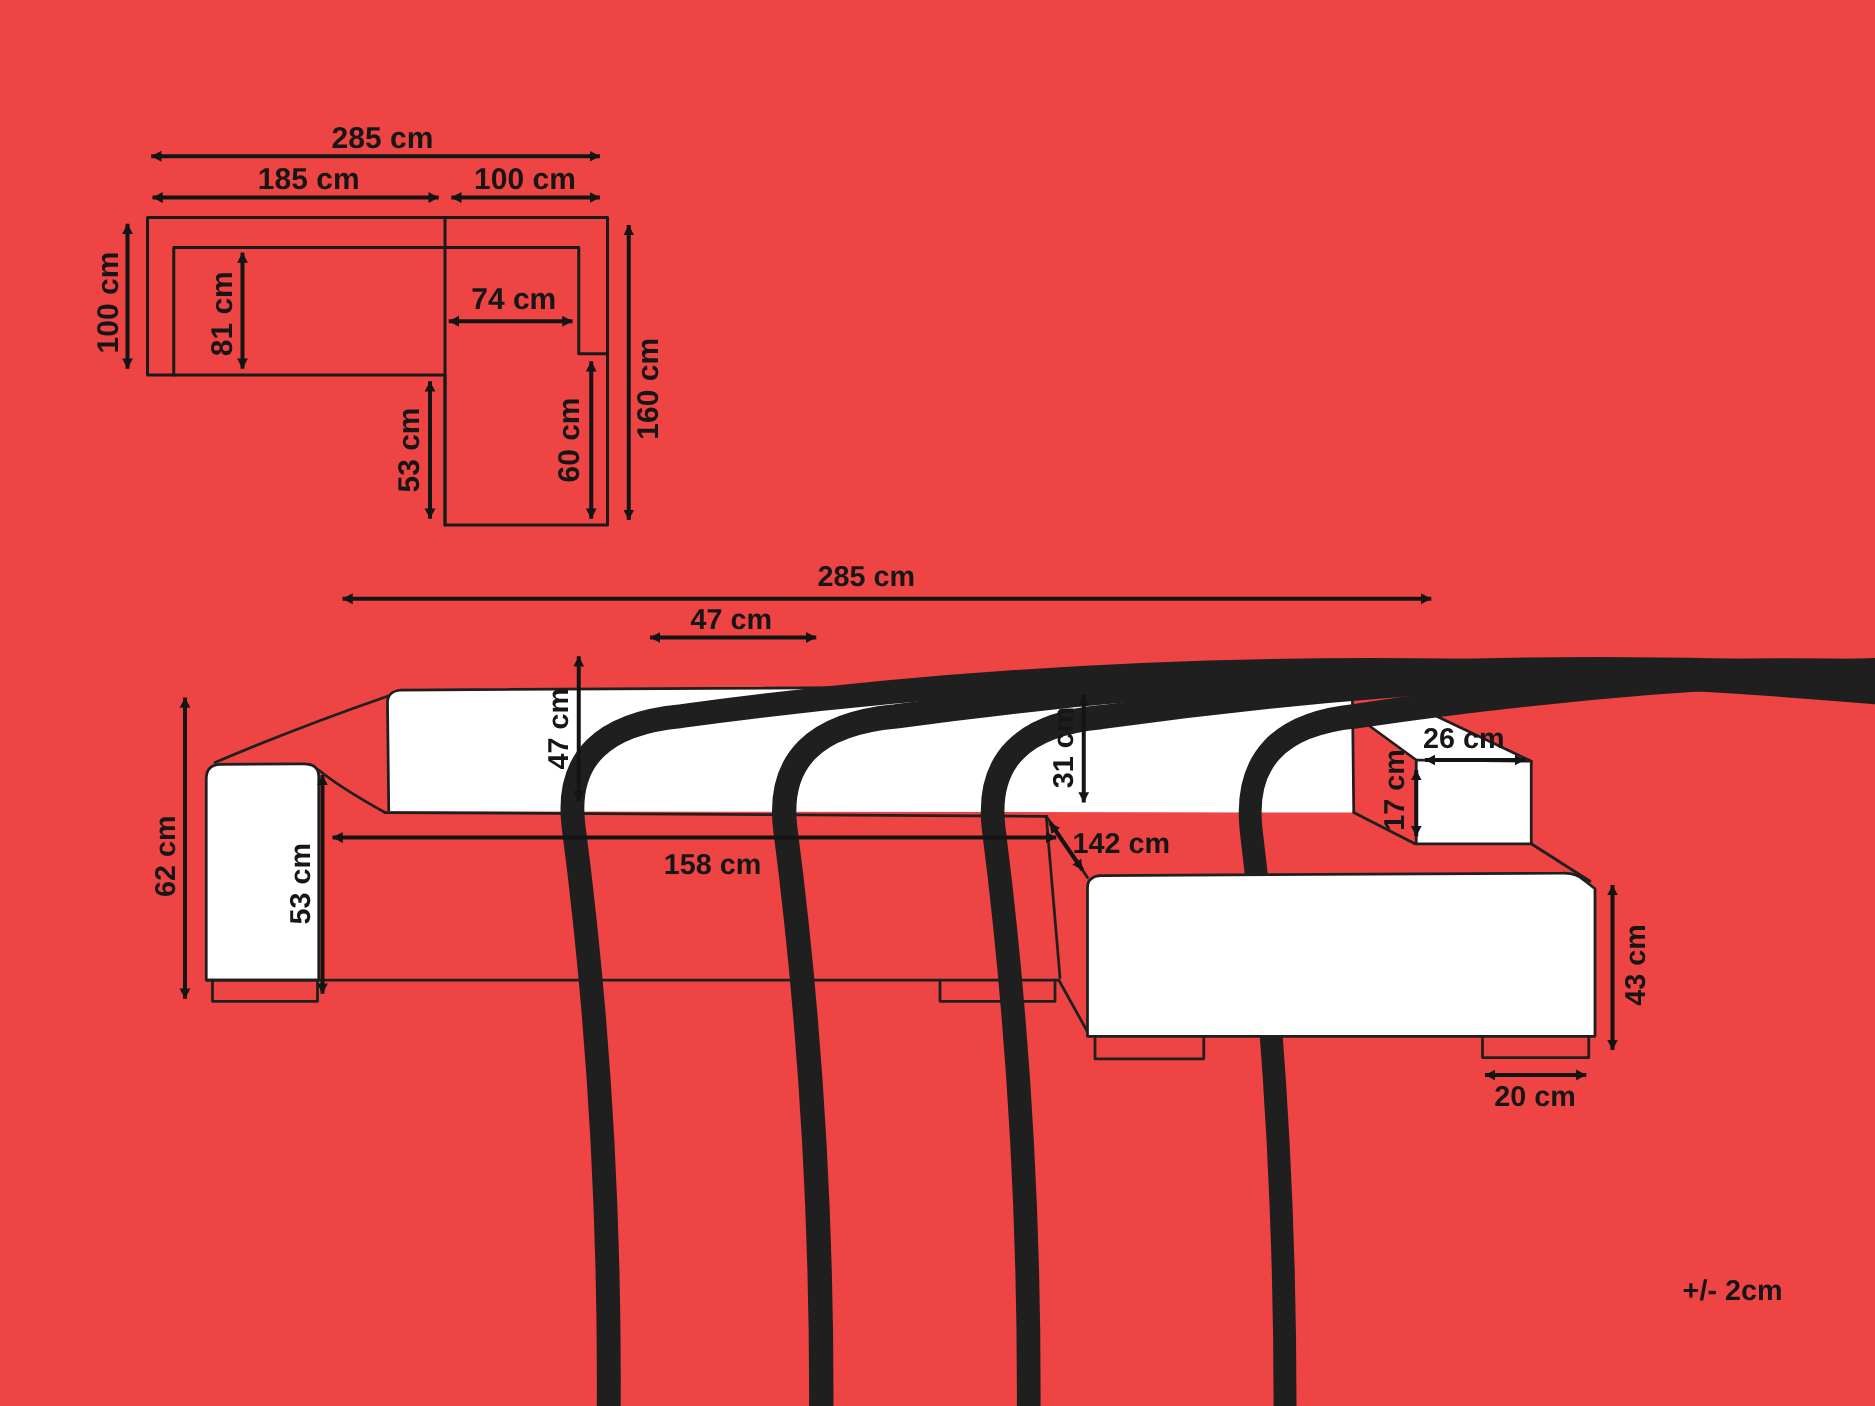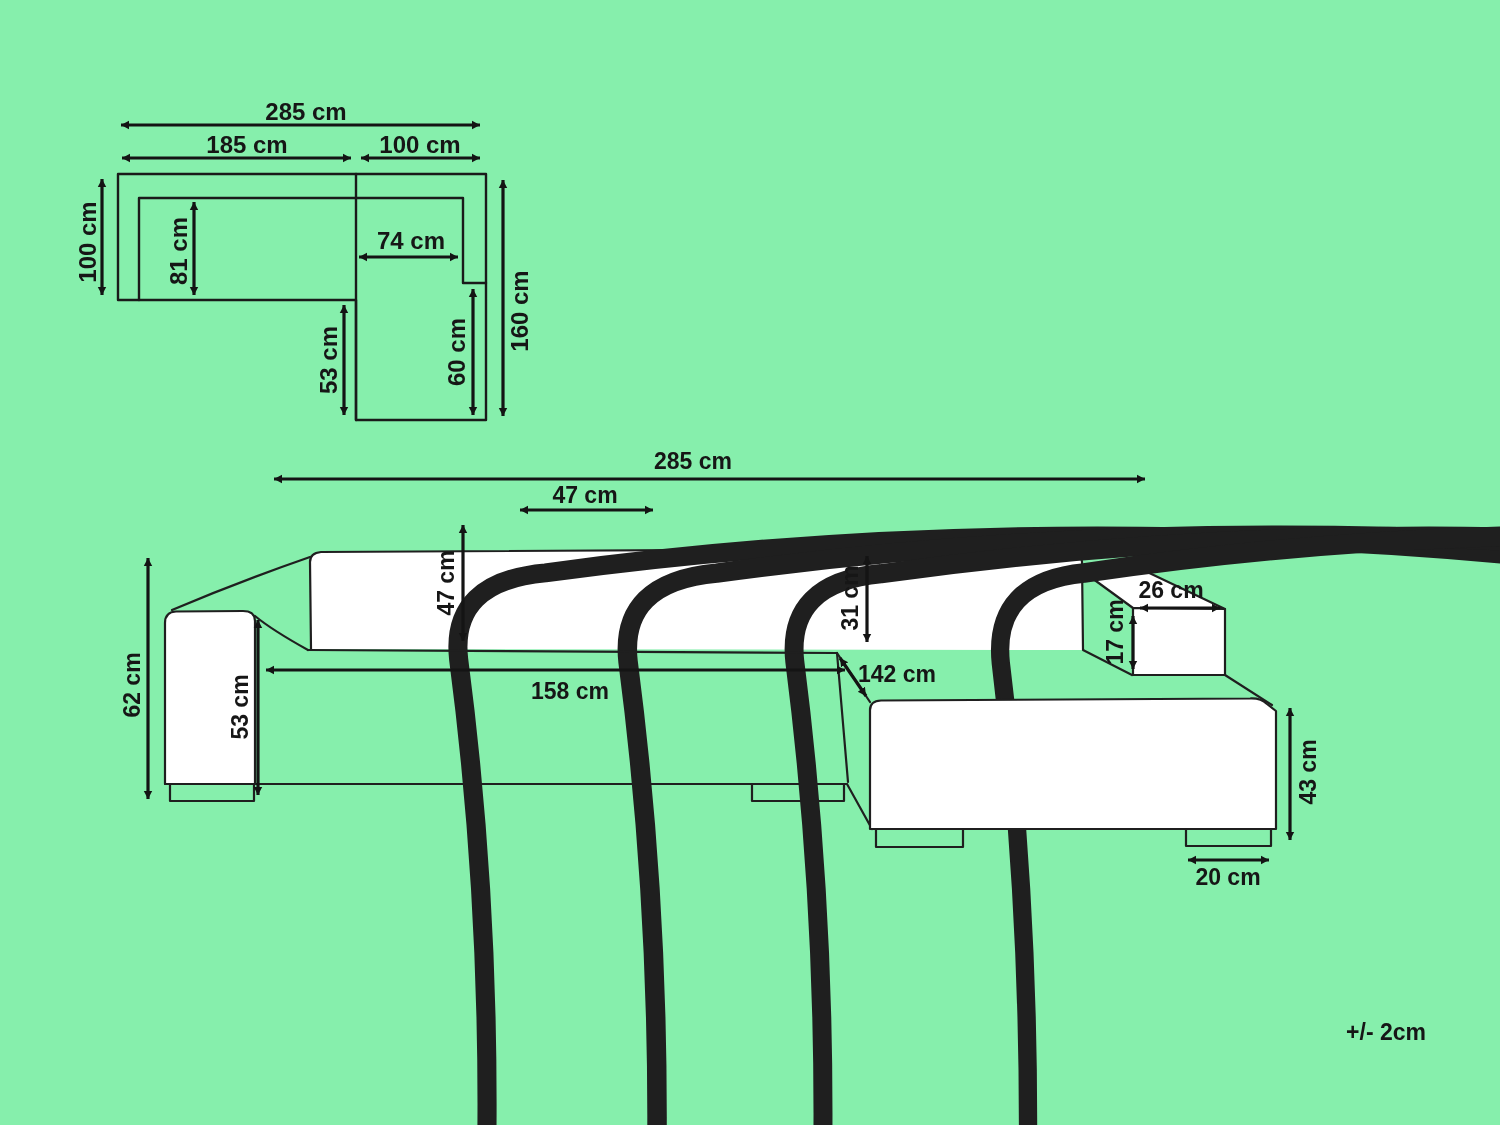--- a/index.html
+++ b/index.html
@@ -8,21 +8,21 @@
     background: #ffffff;
     width: 1500px;
     height: 1125px;
     overflow: hidden;
     font-family: "Liberation Sans", "DejaVu Sans", sans-serif;
   }
   #stage {
     position: relative;
     width: 1500px;
     height: 1125px;
-    background: #86efac;
+    background: #ef4444;
   }
   svg { display: block; }
   .outline {
     fill: none;
     stroke: #1a1a1a;
     stroke-width: 2.4;
     stroke-linejoin: round;
     stroke-linecap: round;
   }
   .sofaline {

